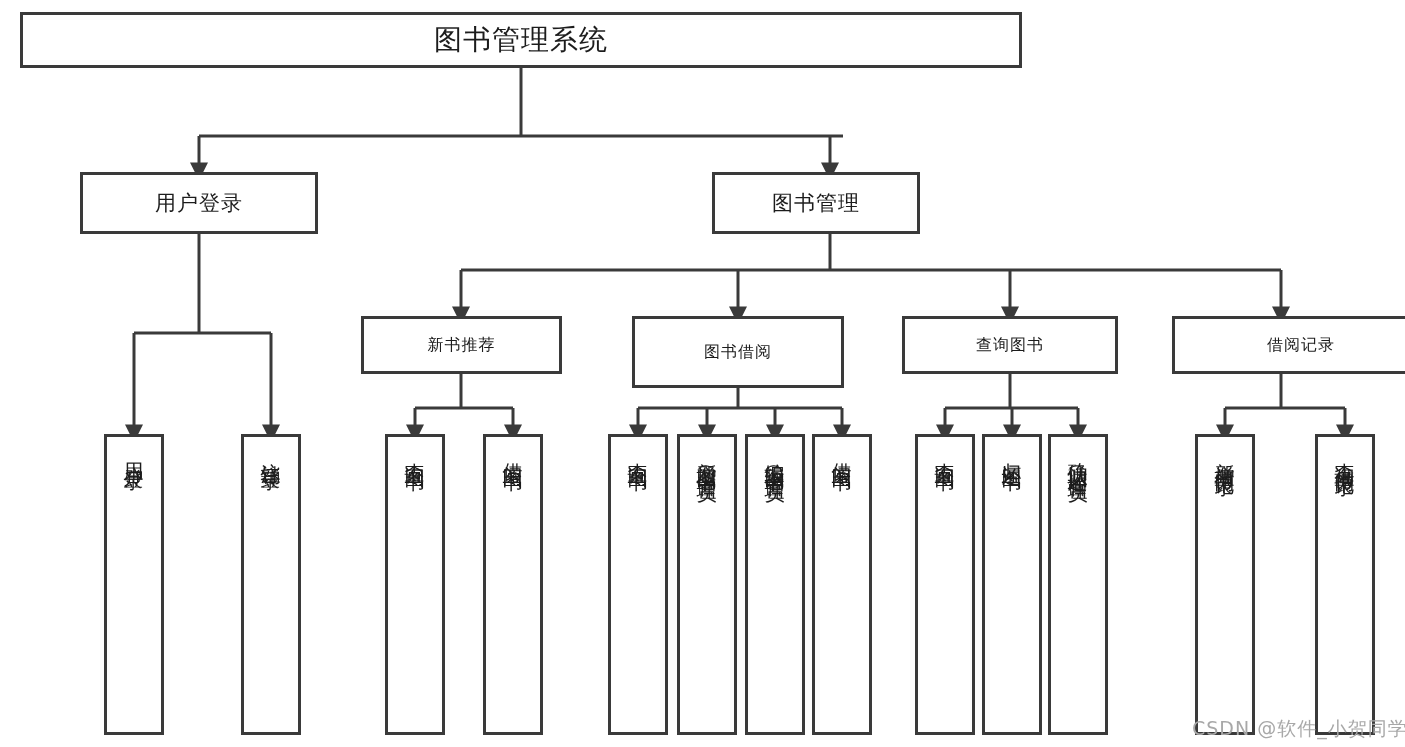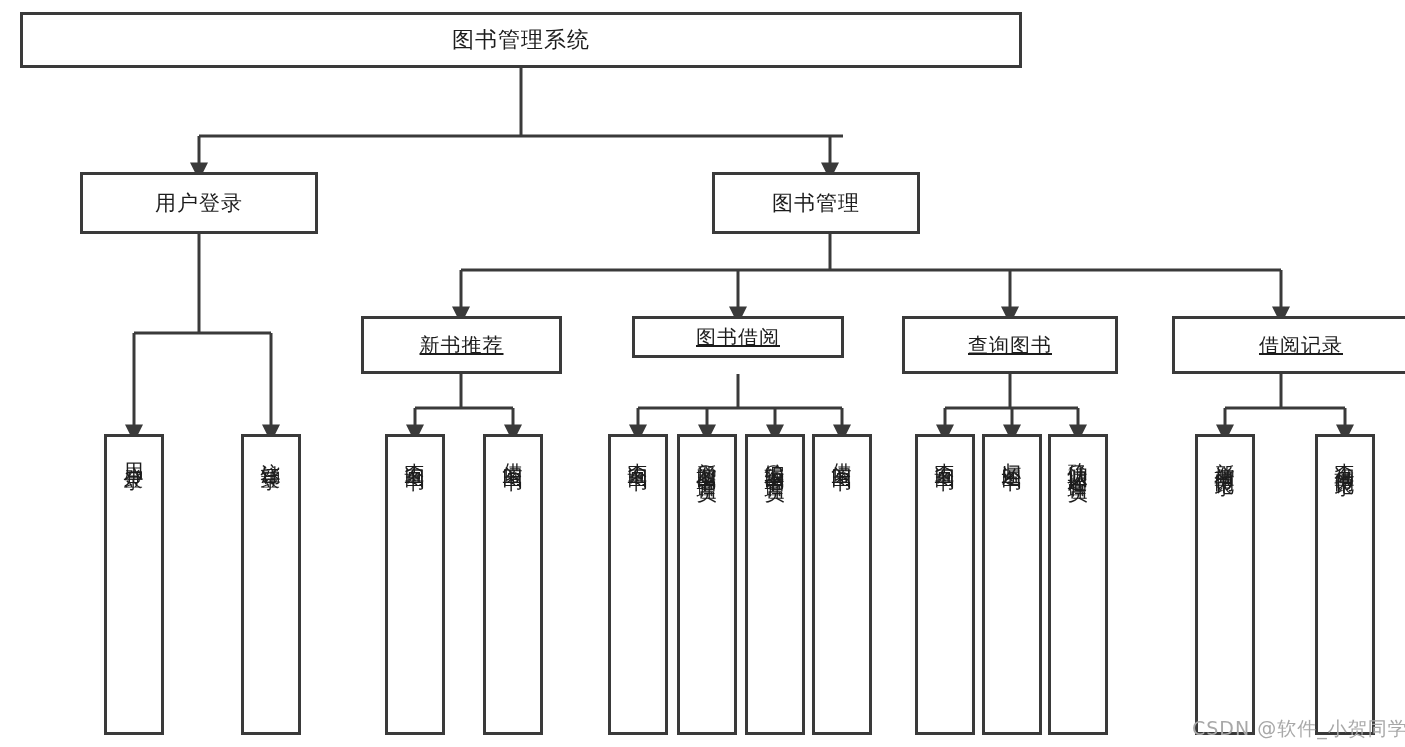--- a/index.html
+++ b/index.html
@@ -29,28 +29,27 @@
     position: absolute;
     box-sizing: border-box;
     background: #ffffff;
     border: 3px solid #3a3a3a;
     display: flex;
     align-items: center;
     justify-content: center;
     color: #1c1c1c;
   }
   .node.root {
-    font-size: 22px;
+    font-size: 28px;
   }
   .node.lvl1 {
     font-size: 21px;
   }
   .node.lvl2 {
-    font-size: 20px;
-    text-decoration: underline;
+    font-size: 16px;
   }
   .node.leaf {
     font-size: 20px;
     padding: 10px 0;
     align-items: flex-start;
   }
   .vtext {
     writing-mode: vertical-rl;
     text-orientation: upright;
     letter-spacing: 3px;
@@ -131,21 +130,21 @@
   <div class="node lvl1" style="left:80px; top:172px; width:238px; height:62px;">
     <span class="htext">用户登录</span>
   </div>
   <div class="node lvl1" style="left:712px; top:172px; width:208px; height:62px;">
     <span class="htext">图书管理</span>
   </div>
 
   <div class="node lvl2" style="left:361px; top:316px; width:201px; height:58px;">
     <span class="htext">新书推荐</span>
   </div>
-  <div class="node lvl2" style="left:632px; top:316px; width:212px; height:42px;align-items:center;">
+  <div class="node lvl2" style="left:632px; top:316px; width:212px; height:72px;align-items:center;">
     <span class="htext">图书借阅</span>
   </div>
   <div class="node lvl2" style="left:902px; top:316px; width:216px; height:58px;">
     <span class="htext">查询图书</span>
   </div>
   <div class="node lvl2" style="left:1172px; top:316px; width:258px; height:58px;">
     <span class="htext">借阅记录</span>
   </div>
 
   <div class="node leaf" style="left:104px; top:434px; width:60px; height:301px;">

